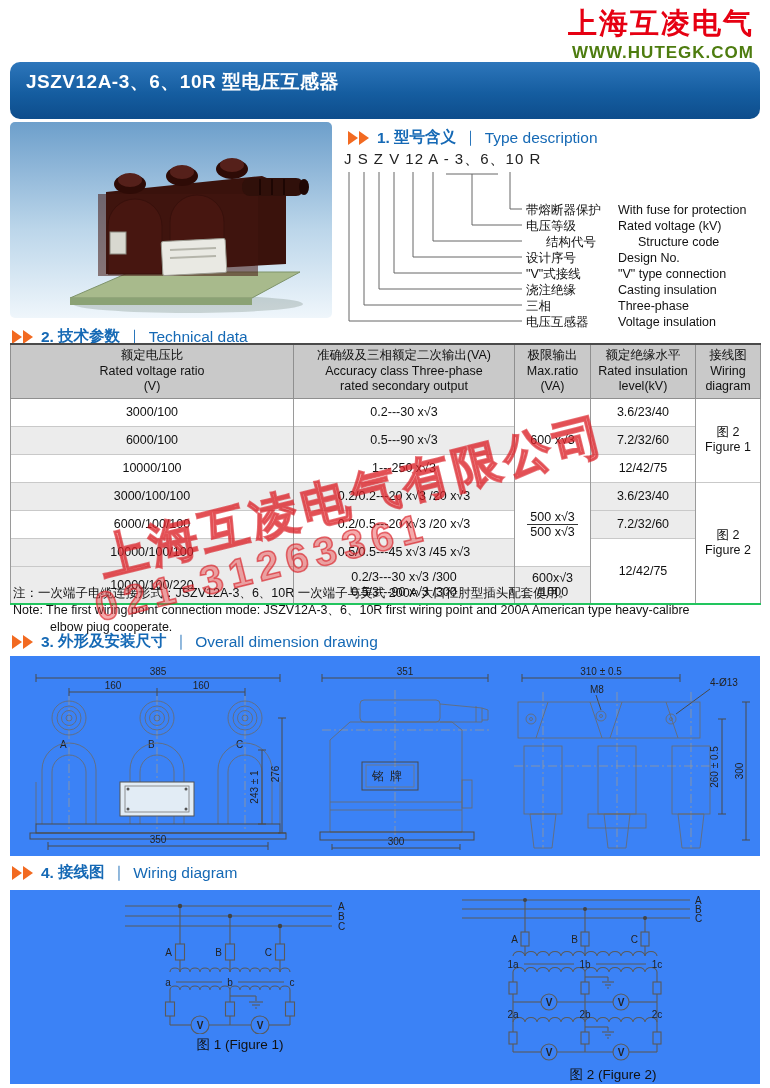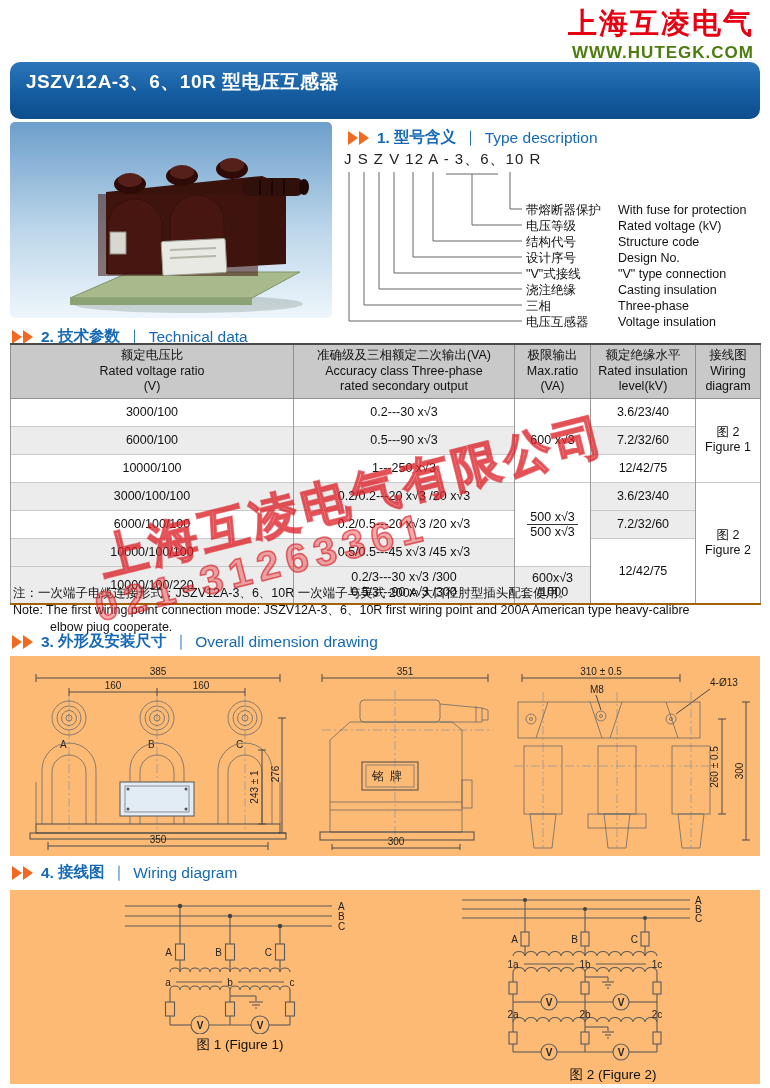--- a/index.html
+++ b/index.html
@@ -34,42 +34,42 @@
   
   .tdiag{position:absolute;left:336px;top:150px;width:430px;height:182px;}
   .tcode{position:absolute;left:8px;top:0;font-size:15px;color:#222;letter-spacing:1px;white-space:nowrap;}
   .tline-svg{position:absolute;left:0;top:0;}
   .trow{position:absolute;left:190px;font-size:12.5px;white-space:nowrap;}
   .trow .zh{display:inline-block;width:92px;color:#111;}
   .trow .en{color:#111;}
 
   
   .ttable{position:absolute;left:10px;top:343px;width:750px;border-collapse:collapse;table-layout:fixed;
-          font-size:12.5px;text-align:center;border-top:2px solid #4a4a4a;border-bottom:2px solid #a16207;}
+          font-size:12.5px;text-align:center;border-top:2px solid #4a4a4a;border-bottom:2px solid #22c55e;}
   .ttable th{background:#c9c9c9;font-weight:normal;border:1px solid #8f8f8f;padding:3px 2px;line-height:1.3;}
   .ttable td{border-left:1px solid #9a9a9a;border-right:1px solid #9a9a9a;border-top:1px solid #c9c9c9;
              padding:2px;height:23px;}
   .ttable td.g{background:#ececec;}
   .frac .t{display:inline-block;border-bottom:1px solid #333;padding:0 3px;}
   .frac .b{display:inline-block;padding:0 3px;}
   .l2{display:block;line-height:1.25;}
 
   
   .notes{position:absolute;left:13px;top:585px;width:748px;font-size:12.5px;line-height:1.35;color:#111;}
   .notes .ind{padding-left:37px;}
 
   
   .wm{position:absolute;font-weight:bold;white-space:nowrap;z-index:6;
       color:rgba(230,54,58,0.42);-webkit-text-stroke:1.6px rgba(216,24,32,0.62);
       transform-origin:left center;pointer-events:none;}
   .wm1{left:100px;top:528px;font-size:48px;letter-spacing:4px;transform:rotate(-14deg);}
   .wm2{left:96px;top:586px;font-size:40px;letter-spacing:7px;transform:rotate(-14deg);}
 
   
-  .panel{position:absolute;background:#fdba74;}
+  .panel{position:absolute;background:#3b82f6;}
   .p3{left:10px;top:656px;width:750px;height:200px;}
   .p4{left:10px;top:890px;width:750px;height:194px;}
   .dsvg{position:absolute;}
   .figcap{position:absolute;font-size:13.5px;color:#111;text-align:center;width:190px;}
 
   
   .ln{stroke:#4a4a4a;stroke-width:1;fill:none;}
   .thin{stroke:#6a6a6a;stroke-width:0.8;fill:none;}
   .cl{stroke:#999;stroke-width:0.8;fill:none;stroke-dasharray:9 3 2 3;}
   .dt{font-size:10px;fill:#222;font-family:"Liberation Sans",sans-serif;}
@@ -143,21 +143,21 @@
         <path d="M97,22 V91 H186"></path>
         <path d="M77,22 V107 H186"></path>
         <path d="M58,22 V123 H186"></path>
         <path d="M43,22 V139 H186"></path>
         <path d="M28,22 V155 H186"></path>
         <path d="M13,22 V171 H186"></path>
       </g>
     </svg>
     <div class="trow" style="top:52px;"><span class="zh">带熔断器保护</span><span class="en">With fuse for protection</span></div>
     <div class="trow" style="top:68px;"><span class="zh">电压等级</span><span class="en">Rated voltage (kV)</span></div>
-    <div class="trow" style="top:84px;"><span class="zh">结构代号</span><span class="en">Structure code</span></div>
+    <div class="trow" style="top:84px;margin-left:20px;"><span class="zh">结构代号</span><span class="en">Structure code</span></div>
     <div class="trow" style="top:100px;"><span class="zh">设计序号</span><span class="en">Design No.</span></div>
     <div class="trow" style="top:116px;"><span class="zh">"V"式接线</span><span class="en">"V" type connection</span></div>
     <div class="trow" style="top:132px;"><span class="zh">浇注绝缘</span><span class="en">Casting insulation</span></div>
     <div class="trow" style="top:148px;"><span class="zh">三相</span><span class="en">Three-phase</span></div>
     <div class="trow" style="top:164px;"><span class="zh">电压互感器</span><span class="en">Voltage insulation</span></div>
   </div>
 
   <div class="sec-h" style="left:12px;top:326px;">
     <span class="tri"></span>
       <span class="tri"></span>

